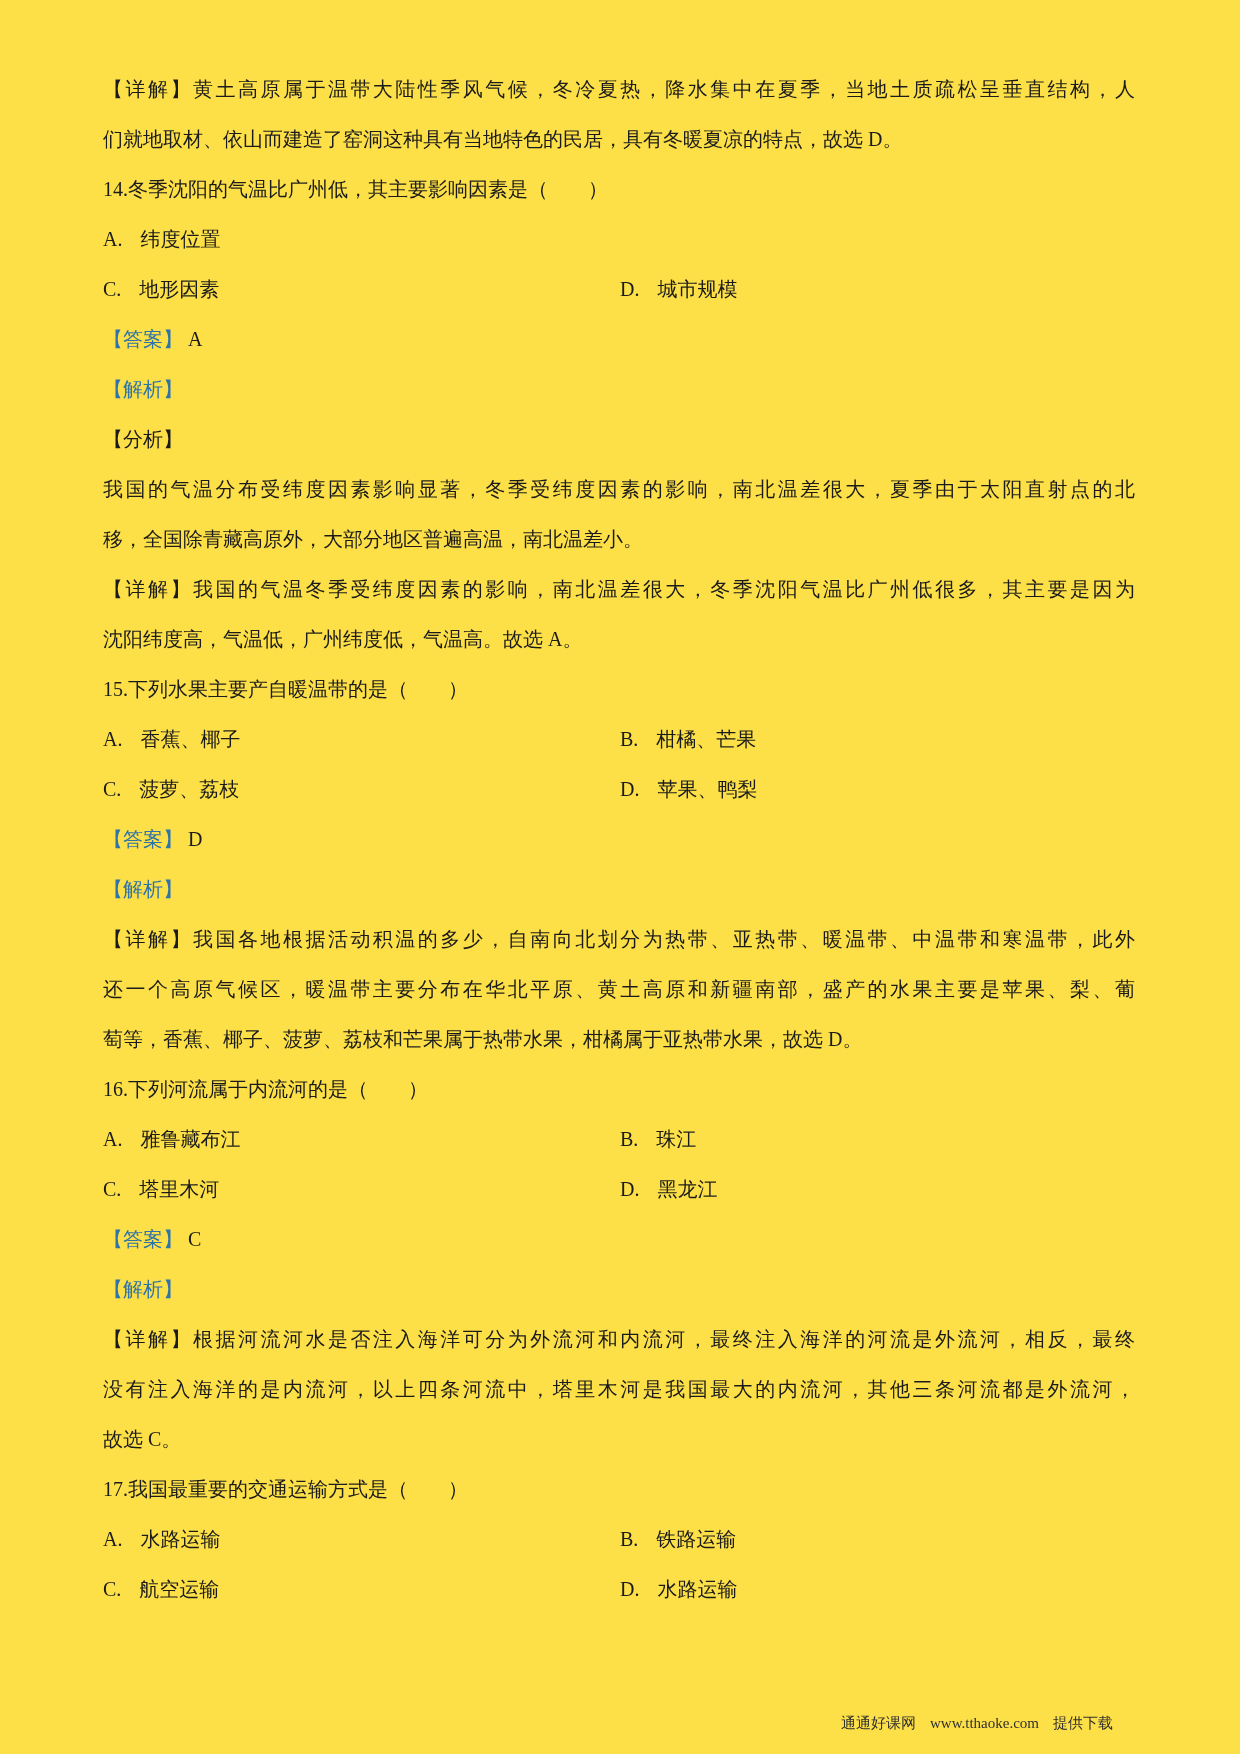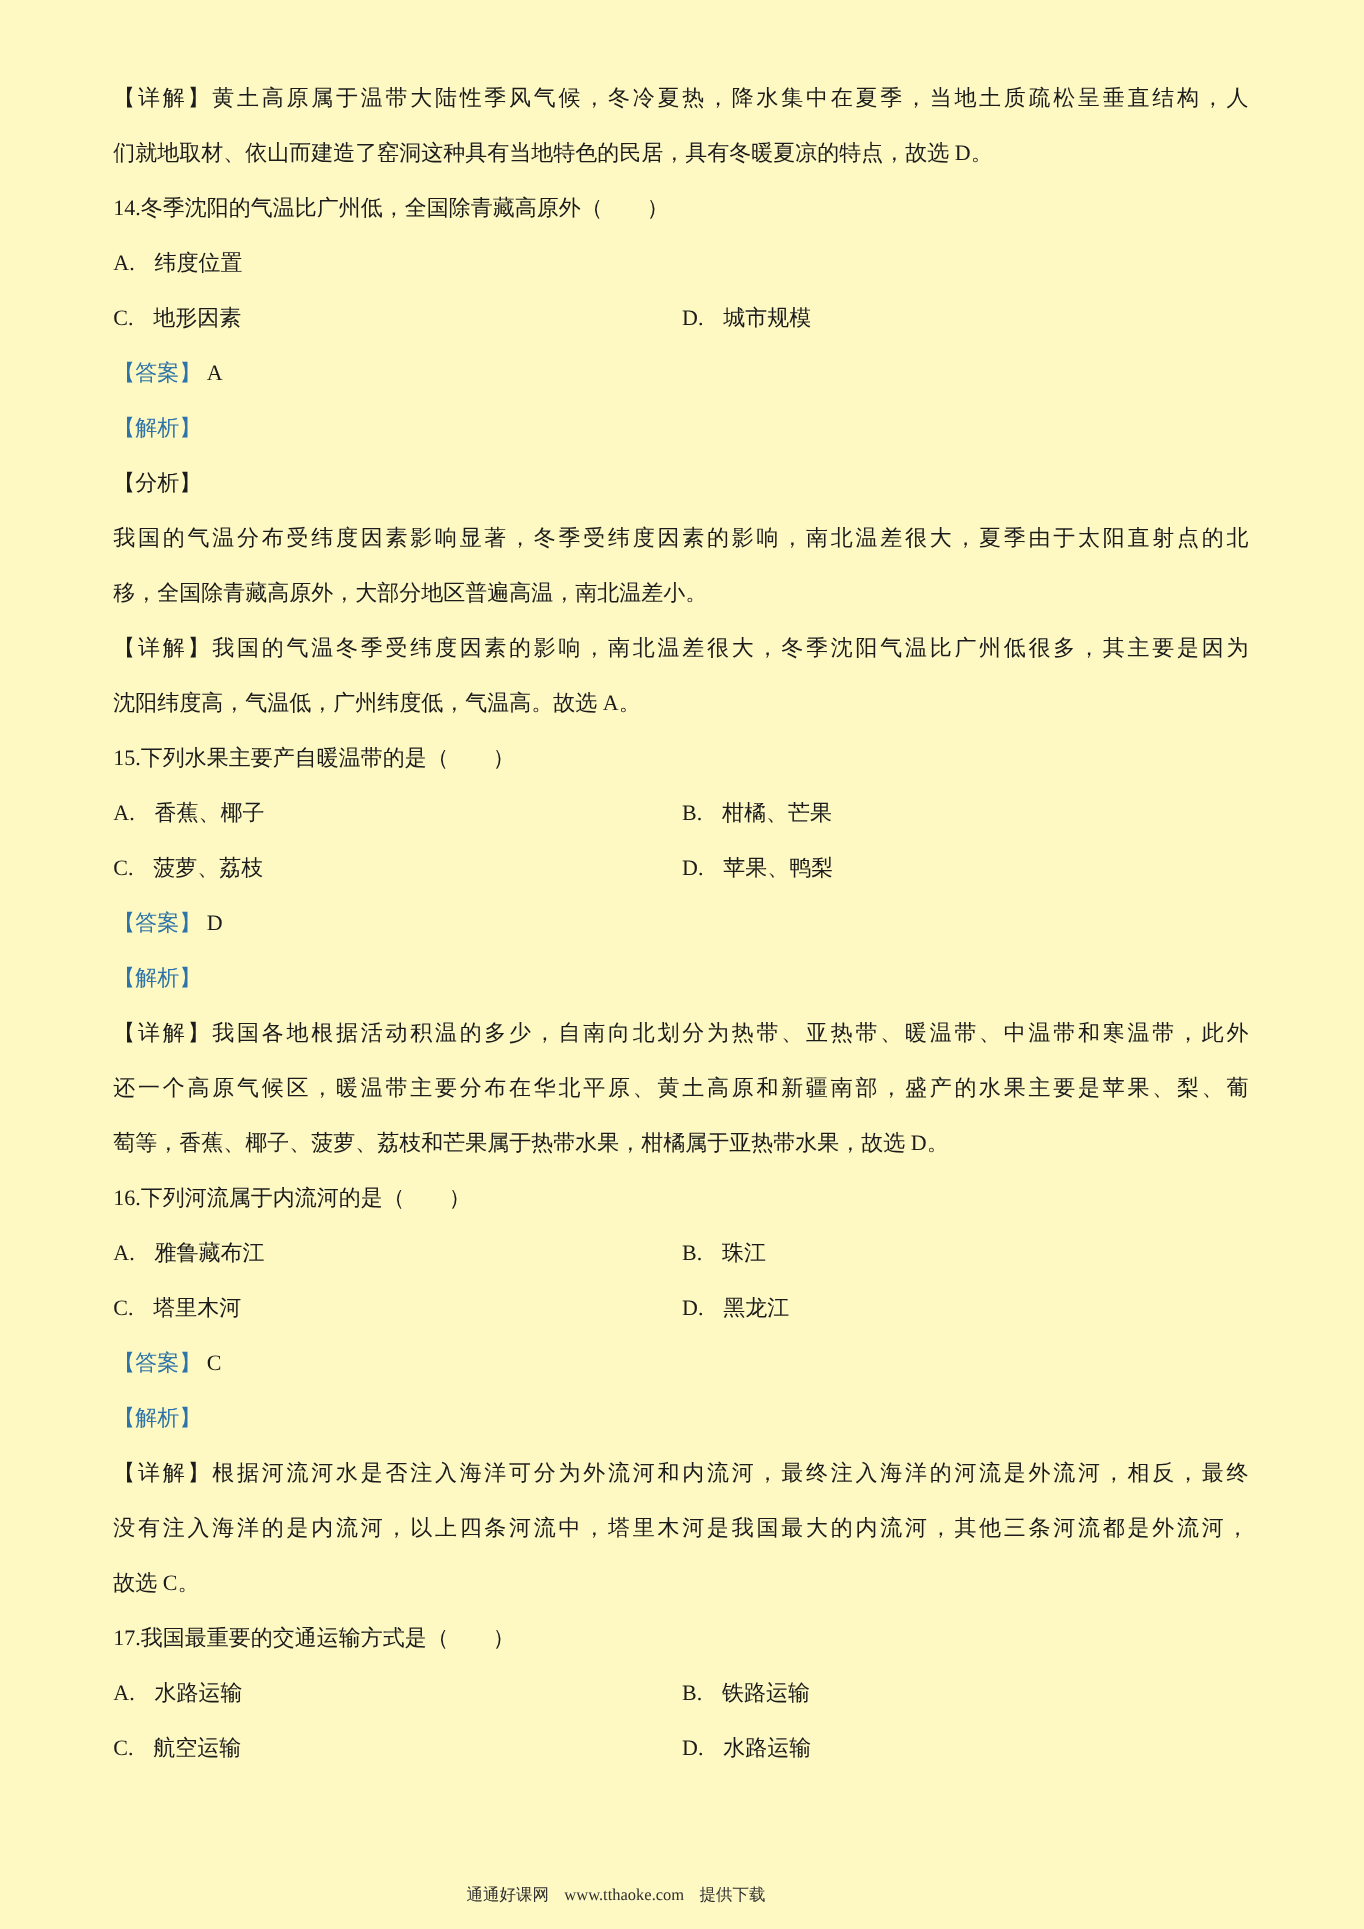--- a/index.html
+++ b/index.html
@@ -4,21 +4,21 @@
 <style>
   html, body {
     margin: 0;
     padding: 0;
     background: #ffffff;
   }
   .page {
     position: relative;
     width: 1240px;
     height: 1754px;
-    background: #fef9c3;
+    background: #fde047;
     overflow: hidden;
     font-family: "Liberation Serif", "DejaVu Serif", serif;
     color: #1b1b1b;
   }
   .content {
     position: absolute;
     left: 103px;
     top: 64px;
     width: 1032px;
     font-size: 20px;
@@ -44,42 +44,42 @@
     margin-right: 18px;
   }
   .ans {
     margin-left: 5px;
   }
   .footer {
     position: absolute;
     left: 0;
     top: 1712px;
     width: 1120px;
-    text-align: center;
+    text-align: right;
     font-size: 15px;
     color: #2f2f2f;
     line-height: 22px;
   }
   .footer span {
     margin: 0 7px;
   }
 </style>
 </head>
 <body>
 
 <div class="page">
   <div class="content">
 
     <section>
       <p class="full">【详解】黄土高原属于温带大陆性季风气候，冬冷夏热，降水集中在夏季，当地土质疏松呈垂直结构，人</p>
       <p>们就地取材、依山而建造了窑洞这种具有当地特色的民居，具有冬暖夏凉的特点，故选 D。</p>
     </section>
 
     <section>
-      <p><span>14.</span><span>冬季沈阳的气温比广州低，全国除青藏高原外（　　）</span></p>
+      <p><span>14.</span><span>冬季沈阳的气温比广州低，其主要影响因素是（　　）</span></p>
       <div class="opt-row">
         <div class="opt"><span class="letter">A.</span><span>纬度位置</span></div>
       </div>
       <div class="opt-row">
         <div class="opt"><span class="letter">C.</span><span>地形因素</span></div>
         <div class="opt"><span class="letter">D.</span><span>城市规模</span></div>
       </div>
       <p><span class="blue">【答案】</span><span class="ans">A</span></p>
       <p><span class="blue">【解析】</span></p>
       <p><span>【分析】</span></p>

